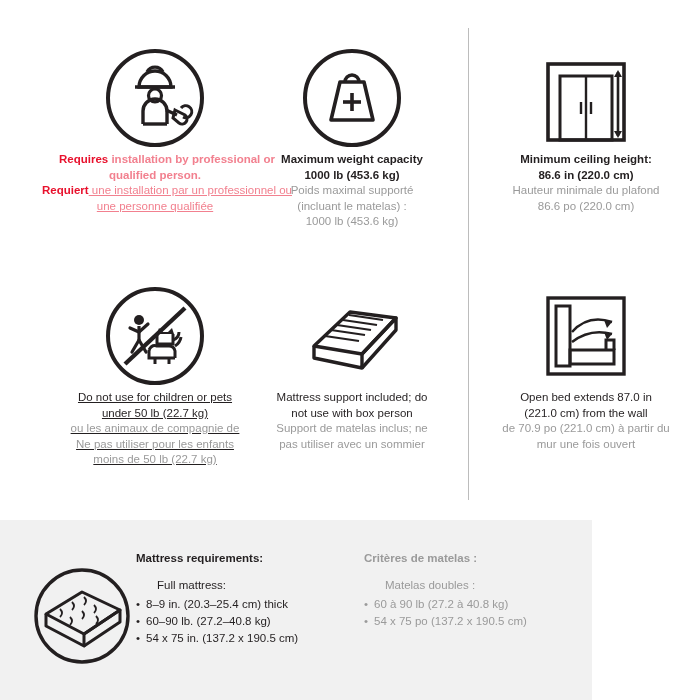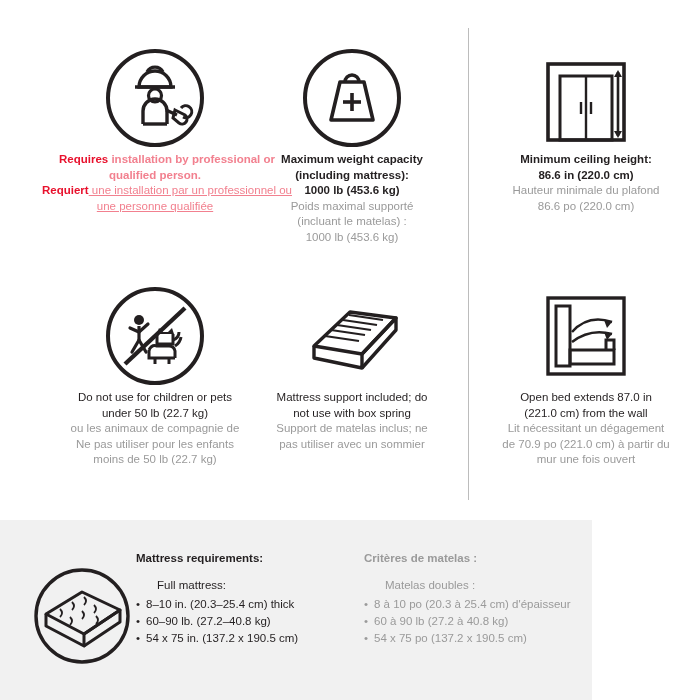--- a/index.html
+++ b/index.html
@@ -78,21 +78,21 @@
   .fr-red-norm {
     color: #f2808f;
     font-weight: normal;
     text-decoration: underline;
   }
 
   
   #cell-install { left: 0px;   top: 44px;  width: 310px; }
   #cell-weight  { left: 232px; top: 44px;  width: 240px; }
   #cell-ceiling { left: 472px; top: 44px;  width: 228px; }
-  #cell-kids    { left: 0px;   top: 282px; width: 310px; }
+  #cell-kids    { left: 0px;   top: 282px; width: 310px; text-decoration: underline; }
   #cell-support { left: 232px; top: 282px; width: 240px; }
   #cell-extends { left: 472px; top: 282px; width: 228px; }
 
   
   .bottom {
     position: absolute;
     left: 0;
     top: 520px;
     width: 592px;
     height: 180px;
@@ -180,21 +180,20 @@
           <circle cx="52" cy="52" r="47" fill="none" stroke="#231f20" stroke-width="4"></circle>
           <path d="M40 36 h24 l9 38 h-42 z" fill="none" stroke="#231f20" stroke-width="3.6" stroke-linejoin="round"></path>
           <path d="M45 36 a7 7 0 0 1 14 0" fill="none" stroke="#231f20" stroke-width="3.4"></path>
           <line x1="52" y1="47" x2="52" y2="65" stroke="#231f20" stroke-width="3.6"></line>
           <line x1="43" y1="56" x2="61" y2="56" stroke="#231f20" stroke-width="3.6"></line>
         </svg>
       </div>
       <div class="txt">
         <div class="en">
           <div>Maximum weight capacity</div>
-          <div>(including mattress):</div>
           <div>1000 lb (453.6 kg)</div>
         </div>
         <div class="fr">
           <div>Poids maximal supporté</div>
           <div>(incluant le matelas) :</div>
           <div>1000 lb (453.6 kg)</div>
         </div>
       </div>
     </div>
 
@@ -269,21 +268,21 @@
             <line x1="39" y1="46" x2="73" y2="51"></line>
             <line x1="45" y1="41" x2="79" y2="46"></line>
             <line x1="51" y1="36" x2="85" y2="41"></line>
             <line x1="57" y1="31" x2="91" y2="36"></line>
           </g>
         </svg>
       </div>
       <div class="txt">
         <div class="en"><span class="norm">
           <div>Mattress support included; do</div>
-          <div>not use with box spring</div>
+          <div>not use with box person</div>
         </span></div>
         <div class="fr">
           <div>Support de matelas inclus; ne</div>
           <div>pas utiliser avec un sommier</div>
         </div>
       </div>
     </div>
 
     <div class="cell" id="cell-extends">
       <div class="icon-wrap">
@@ -297,21 +296,20 @@
           <path d="M38 58 q18 -14 40 -8" fill="none" stroke="#231f20" stroke-width="2.6"></path>
           <path d="M78 50 l-8 -2 l3 8 z" fill="#231f20"></path>
         </svg>
       </div>
       <div class="txt">
         <div class="en"><span class="norm">
           <div>Open bed extends 87.0 in</div>
           <div>(221.0 cm) from the wall</div>
         </span></div>
         <div class="fr">
-          <div>Lit nécessitant un dégagement</div>
           <div>de 70.9 po (221.0 cm) à partir du</div>
           <div>mur une fois ouvert</div>
         </div>
       </div>
     </div>
   </div>
 
   <div class="bottom">
     <div class="bottom-inner">
       <div class="mattress-icon">
@@ -329,31 +327,30 @@
             <path d="M64 41 q4 4 0 8"></path>
             <path d="M66 52 q4 4 0 8"></path>
           </g>
         </svg>
       </div>
 
       <div class="req-col en">
         <div class="req-title">Mattress requirements:</div>
         <div class="req-sub">Full mattress:</div>
         <ul class="req-list">
-          <li>8–10 in. (20.3–25.4 cm) thick</li>
+          <li>8–9 in. (20.3–25.4 cm) thick</li>
           <li>60–90 lb. (27.2–40.8 kg)</li>
           <li>54 x 75 in. (137.2 x 190.5 cm)</li>
         </ul>
       </div>
 
       <div class="req-col fr">
         <div class="req-title">Critères de matelas :</div>
         <div class="req-sub">Matelas doubles :</div>
         <ul class="req-list">
-          <li>8 à 10 po (20.3 à 25.4 cm) d'épaisseur</li>
           <li>60 à 90 lb (27.2 à 40.8 kg)</li>
           <li>54 x 75 po (137.2 x 190.5 cm)</li>
         </ul>
       </div>
     </div>
   </div>
 
 </div>
 
 </body></html>

